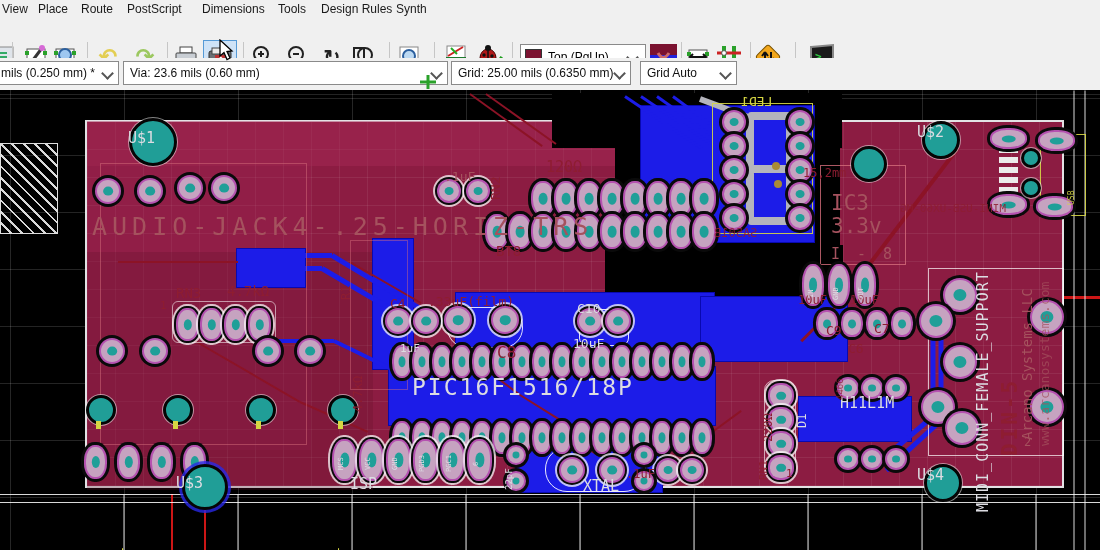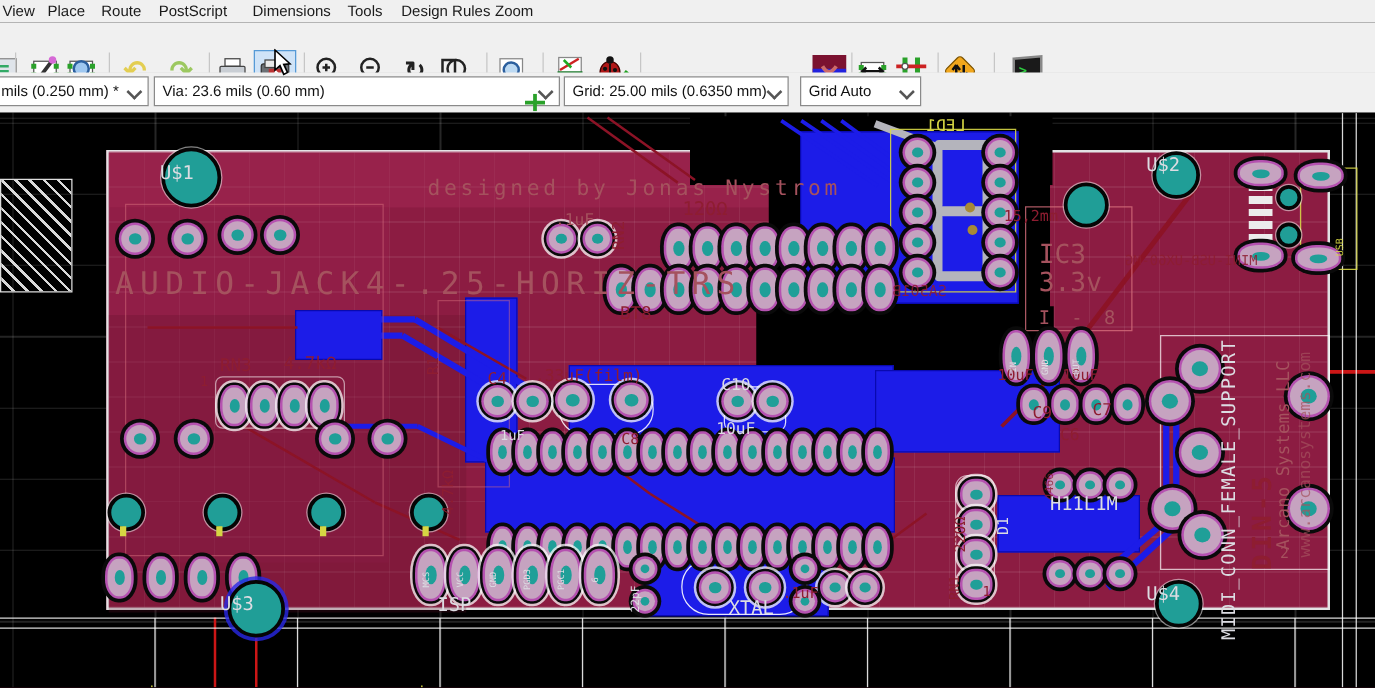--- a/index.html
+++ b/index.html
@@ -43,21 +43,21 @@
 <div id="app">
 
   <div id="menubar">
       <span class="menu-item" style="left: 2px;">View</span>
       <span class="menu-item" style="left: 38px;">Place</span>
       <span class="menu-item" style="left: 81px;">Route</span>
       <span class="menu-item" style="left: 127px;">PostScript</span>
       <span class="menu-item" style="left: 202px;">Dimensions</span>
       <span class="menu-item" style="left: 278px;">Tools</span>
       <span class="menu-item" style="left: 321px;">Design Rules</span>
-      <span class="menu-item" style="left: 396px;">Zoom</span>
+      <span class="menu-item" style="left: 396px;">Synth</span>
     </div>
 
   <div id="toolbar1">
     <div class="tbtn" style="left:-8px">
       <svg width="22" height="24">
           <rect x="0" y="2" width="18" height="20" fill="#dfe4ea" stroke="#888"></rect>
           <path d="M4 8h8M4 12h8M4 16h5" stroke="#3a6" stroke-width="2"></path>
         </svg>
     </div>
     <div class="tbtn" style="left:23px">
@@ -146,20 +146,25 @@
     <div class="tbtn" style="left:476px">
       <svg width="26" height="26">
           <ellipse cx="11" cy="14" rx="8" ry="9" fill="#b01818" stroke="#400"></ellipse>
           <circle cx="11" cy="4" r="3" fill="#111"></circle>
           <line x1="11" y1="7" x2="11" y2="22" stroke="#111" stroke-width="1.5"></line>
           <circle cx="7" cy="11" r="1.7" fill="#111"></circle>
           <circle cx="15" cy="12" r="1.7" fill="#111"></circle>
           <circle cx="8" cy="17" r="1.7" fill="#111"></circle>
           <path d="M14 18l4 4 7-9" stroke="#1d9e1d" stroke-width="3.5" fill="none"></path>
         </svg>
+    </div>
+    <div id="layer-combo">
+      <span id="layer-swatch"></span>
+      <span>Top (PgUp)</span>
+      <span class="chev" style="margin-left:auto;margin-right:4px"></span>
     </div>
     <div class="tbtn" style="left:650px;background:#7b1230;width:27px;height:27px;top:26px">
       <svg width="27" height="27">
           <rect x="0" y="11" width="27" height="6" fill="#2222dd"></rect>
           <path d="M8 9q5 9 11 0" stroke="#cc6a6a" stroke-width="3" fill="none"></path>
         </svg>
     </div>
     <div class="tbtn" style="left:684px">
       <svg width="26" height="26">
           <rect x="4" y="6" width="18" height="14" fill="#fff" stroke="#555"></rect>
@@ -450,42 +455,42 @@
       <div class="hole" style="left: 182px; top: 374px; width: 40px; height: 40px; box-shadow: rgba(40, 40, 230, 0.8) 0px 0px 0px 3px;"></div>
       <div class="hole" style="left: 924px; top: 374px; width: 32px; height: 32px;"></div>
       <div class="hole" style="left: 86px; top: 305px; width: 24px; height: 24px;"></div>
       <div class="abs" style="left: 96px; top: 331px; width: 5px; height: 8px; background: rgb(214, 214, 67);"></div>
       <div class="hole" style="left: 163px; top: 305px; width: 24px; height: 24px;"></div>
       <div class="abs" style="left: 173px; top: 331px; width: 5px; height: 8px; background: rgb(214, 214, 67);"></div>
       <div class="hole" style="left: 246px; top: 305px; width: 24px; height: 24px;"></div>
       <div class="abs" style="left: 256px; top: 331px; width: 5px; height: 8px; background: rgb(214, 214, 67);"></div>
       <div class="hole" style="left: 328px; top: 305px; width: 24px; height: 24px;"></div>
       <div class="abs" style="left: 338px; top: 331px; width: 5px; height: 8px; background: rgb(214, 214, 67);"></div>
-      <div class="blab" style="left: 342px; top: 53px; font-size: 17px; color: rgb(165, 82, 94); letter-spacing: 3px;">designed by Jonas Nystrom</div>
       <div class="blab" style="left: 92px; top: 124px; font-size: 25px; color: rgb(165, 82, 94); letter-spacing: 5px;">AUDIO-JACK4-.25-HORIZ-TRS</div>
       <div class="blab" style="left: 444px; top: 80px; font-size: 13px; color: rgb(165, 82, 94);">.1uF</div>
       <div class="blab" style="left: 489px; top: 110px; font-size: 13px; color: rgb(142, 29, 49); transform-origin: 0px 0px; transform: rotate(-90deg);">RN2</div>
       <div class="blab" style="left: 546px; top: 70px; font-size: 15px; color: rgb(142, 29, 49);">120Ω</div>
       <div class="blab" style="left: 496px; top: 154px; font-size: 14px; color: rgb(142, 29, 49);">BT8</div>
       <div class="blab" style="left: 741px; top: 5px; font-size: 13px; color: rgb(214, 214, 67); transform-origin: 50% 50%; transform: scaleX(-1);">LED1</div>
       <div class="blab" style="left: 714px; top: 137px; font-size: 12px; color: rgb(142, 29, 49); opacity: 0.85; transform-origin: 50% 50%; transform: scaleX(-1);">SA501B</div>
       <div class="blab" style="left: 803px; top: 77px; font-size: 12px; color: rgb(142, 29, 49);">15,2mm</div>
       <div class="blab" style="left: 831px; top: 103px; font-size: 21px; color: rgb(165, 82, 94);">IC3</div>
       <div class="blab" style="left: 831px; top: 126px; font-size: 21px; color: rgb(165, 82, 94);">3.3v</div>
       <div class="blab" style="left: 831px; top: 157px; font-size: 15px; color: rgb(165, 82, 94); letter-spacing: 4px;">I - 8</div>
       <div class="blab" style="left: 128px; top: 41px; font-size: 15px; color: rgb(220, 220, 226);">U$1</div>
       <div class="blab" style="left: 917px; top: 35px; font-size: 15px; color: rgb(220, 220, 226);">U$2</div>
       <div class="blab" style="left: 176px; top: 386px; font-size: 15px; color: rgb(220, 220, 226);">U$3</div>
       <div class="blab" style="left: 917px; top: 378px; font-size: 15px; color: rgb(220, 220, 226);">U$4</div>
       <div class="blab" style="left: 390px; top: 207px; font-size: 13px; color: rgb(142, 29, 49);">C4</div>
       <div class="blab" style="left: 428px; top: 205px; font-size: 13px; color: rgb(142, 29, 49);">.33uF(film)</div>
       <div class="blab" style="left: 577px; top: 212px; font-size: 13px; color: rgb(220, 220, 226);">C10</div>
       <div class="blab" style="left: 573px; top: 247px; font-size: 13px; color: rgb(220, 220, 226);">10uF</div>
-      <div class="blab" style="left: 497px; top: 255px; font-size: 12px; color: rgb(142, 29, 49);">C8</div>
+      <div class="blab" style="left: 497px; top: 255px; font-size: 16px; color: rgb(142, 29, 49);">C8</div>
       <div class="blab" style="left: 400px; top: 253px; font-size: 11px; color: rgb(220, 220, 226);">1uF</div>
+      <div class="blab" style="left: 412px; top: 286px; font-size: 23px; color: rgb(220, 220, 226); letter-spacing: 2px;">PIC16F1516/18P</div>
       <div class="blab" style="left: 176px; top: 196px; font-size: 14px; color: rgb(142, 29, 49);">RN3</div>
       <div class="blab" style="left: 227px; top: 194px; font-size: 14px; color: rgb(142, 29, 49);">4.7kΩ</div>
       <div class="blab" style="left: 160px; top: 210px; font-size: 11px; color: rgb(142, 29, 49);">1</div>
       <div class="blab" style="left: 340px; top: 210px; font-size: 12px; color: rgb(142, 29, 49); transform-origin: 0px 0px; transform: rotate(-90deg);">R1</div>
       <div class="blab" style="left: 352px; top: 322px; font-size: 12px; color: rgb(142, 29, 49); transform-origin: 0px 0px; transform: rotate(-90deg);">4.7kΩ</div>
       <div class="blab" style="left: 976px; top: 422px; font-size: 15px; color: rgb(220, 220, 226); letter-spacing: 1px; transform-origin: 0px 0px; transform: rotate(-90deg);">MIDI_CONN_FEMALE_SUPPORT</div>
       <div class="blab" style="left: 1000px; top: 366px; font-size: 21px; color: rgb(142, 29, 49); letter-spacing: 3px; font-weight: bold; transform-origin: 0px 0px; transform: rotate(-90deg);">DIN-5</div>
       <div class="blab" style="left: 1020px; top: 350px; font-size: 14px; color: rgb(165, 82, 94); transform-origin: 0px 0px; transform: rotate(-90deg);">Arcano Systems LLC</div>
       <div class="blab" style="left: 1038px; top: 356px; font-size: 13px; color: rgb(165, 82, 94); opacity: 0.7; transform-origin: 0px 0px; transform: rotate(-90deg);">www.arcanosystems.com</div>
       <div class="blab" style="left: 1024px; top: 346px; font-size: 12px; color: rgb(165, 82, 94);">2</div>

